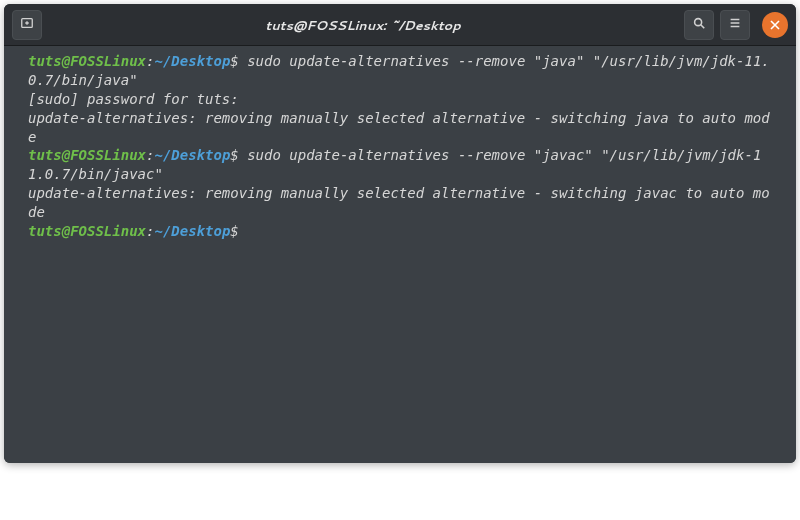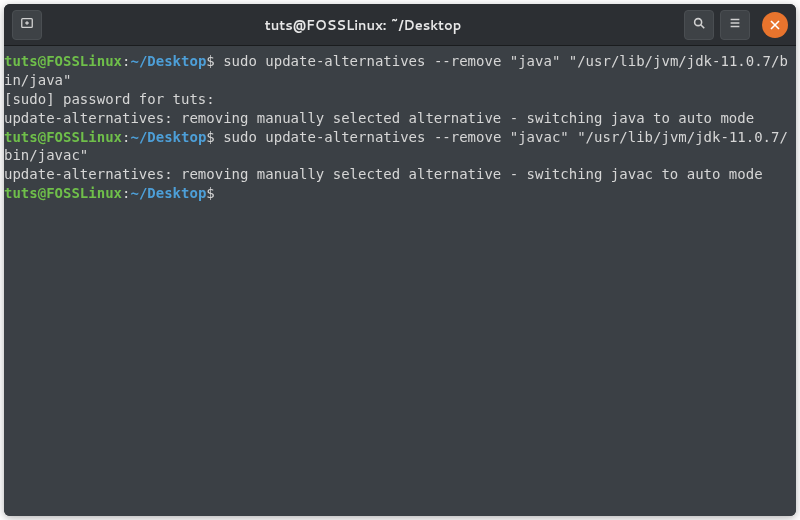--- a/index.html
+++ b/index.html
@@ -9,28 +9,29 @@
     }
     body {
       width: 800px;
       height: 520px;
       background: #ffffff;
       font-family: "DejaVu Sans Mono", "Liberation Mono", monospace;
       overflow: hidden;
     }
     .window {
       width: 792px;
-      height: 512px;
+      height: 459px;
       margin: 4px;
       background: #353a3e;
       border-radius: 6px;
       overflow: hidden;
       display: flex;
       flex-direction: column;
       box-shadow: 0 2px 8px rgba(0,0,0,0.3);
+      font-style: italic;
     }
     .titlebar {
       height: 42px;
       background: #2c2f33;
       display: flex;
       align-items: center;
       padding: 0 8px;
       gap: 8px;
       border-bottom: 1px solid #1a1c1e;
     }
@@ -79,21 +80,21 @@
       margin-left: 6px;
     }
     .close-btn svg {
       width: 10px;
       height: 10px;
       fill: #ffffff;
     }
     .terminal-body {
       flex: 1;
       background: #3b4045;
-      padding: 6px 0;
+      padding: 6px 24px;
       color: #d6d6d6;
       font-size: 14px;
       line-height: 1.35;
       white-space: pre-wrap;
       word-break: break-all;
       overflow: hidden;
     }
     .prompt-user {
       color: #6fbf4a;
       font-weight: bold;

